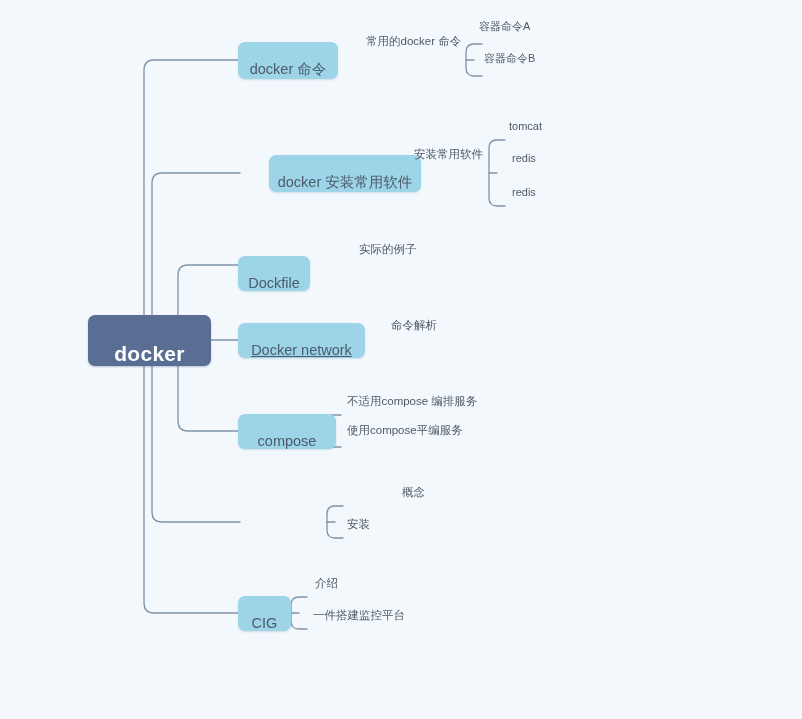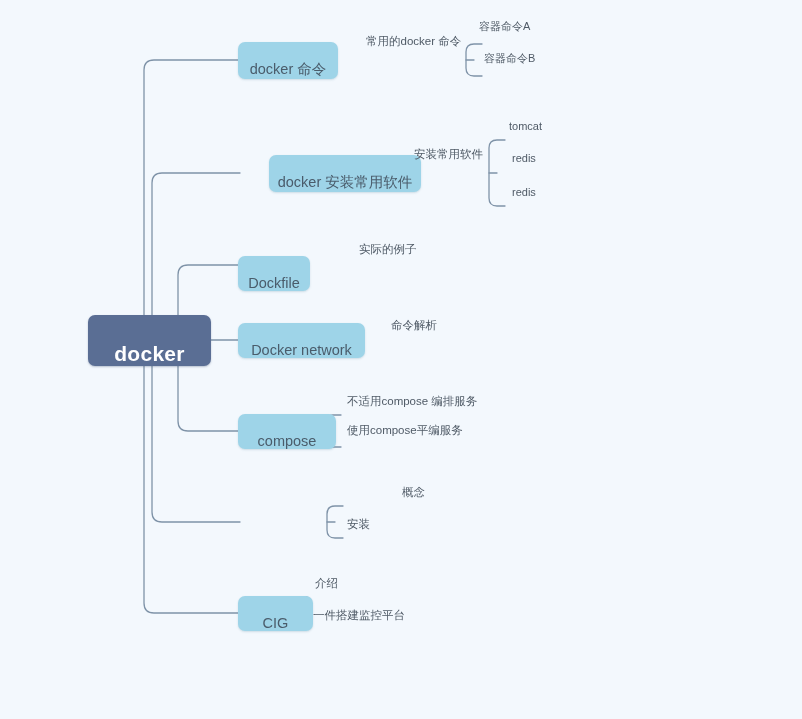--- a/index.html
+++ b/index.html
@@ -134,30 +134,30 @@
   </div>
 
   <div class="node branch-node" style="left:238px; top:155px; width:152px; height:37px;margin-left:31px;">
     <span>docker 安装常用软件</span>
   </div>
 
   <div class="node branch-node" style="left:238px; top:248px; width:72px; height:35px;margin-top:8px;">
     <span>Dockfile</span>
   </div>
 
-  <div class="node branch-node" style="left:238px; top:323px; width:127px; height:35px;">
+  <div class="node branch-node" style="left:238px; top:323px; width:127px; height:35px;text-decoration:underline;">
     <span>Docker network</span>
   </div>
 
   <div class="node branch-node" style="left:238px; top:414px; width:98px; height:35px;">
     <span>compose</span>
   </div>
 
 
-  <div class="node branch-node" style="left:238px; top:596px; width:75px; height:35px;">
+  <div class="node branch-node" style="left:238px; top:596px; width:53px; height:35px;">
     <span>CIG</span>
   </div>
 
   <div class="leaf-label" style="left:366px; top:36px;">常用的docker 命令</div>
   <div class="leaf-label sm" style="left:479px; top:21px;">容器命令A</div>
   <div class="leaf-label sm" style="left:484px; top:53px;">容器命令B</div>
 
   <div class="leaf-label" style="left:414px; top:149px;">安装常用软件</div>
   <div class="leaf-label sm" style="left:509px; top:121px;">tomcat</div>
   <div class="leaf-label sm" style="left:512px; top:153px;">redis</div>

